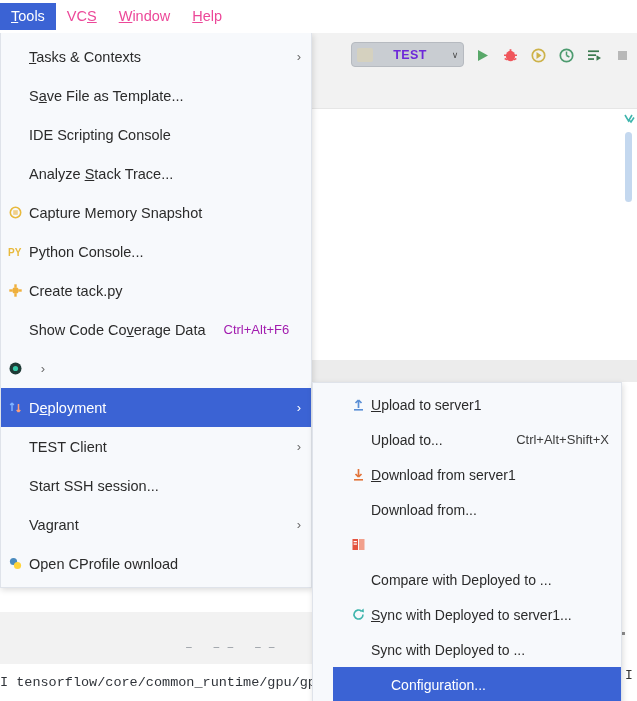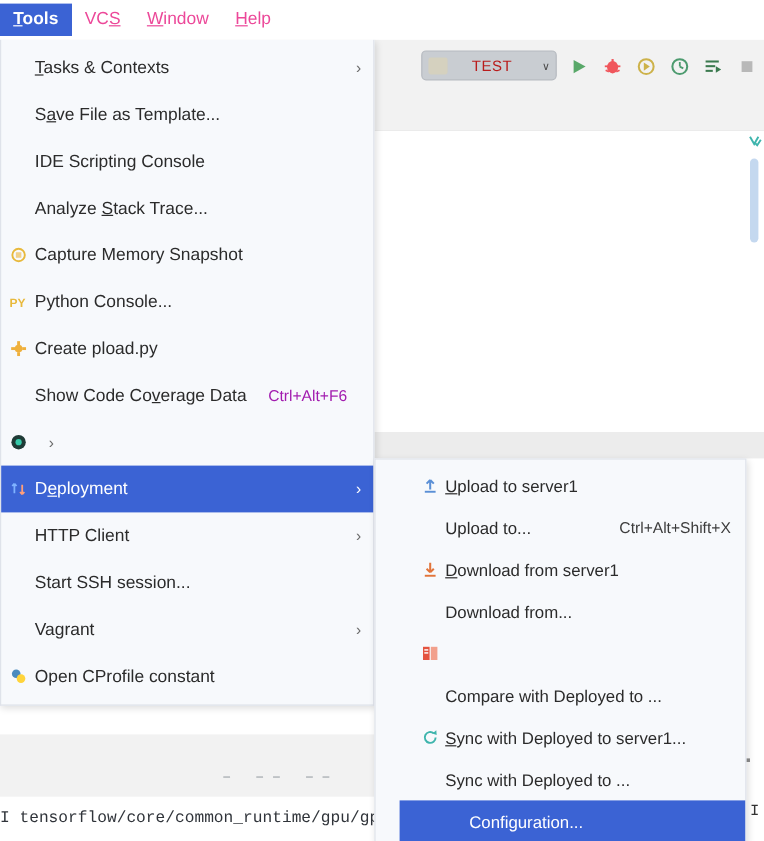--- a/index.html
+++ b/index.html
@@ -32,21 +32,20 @@
   .menubar-item {
     font-size: 14.5px;
     color: #ec4899;
     padding: 6px 11px 7px 11px;
     line-height: 1;
     white-space: nowrap;
   }
   .menubar-item.active {
     background: #3b63d4;
     color: #ffffff;
-    font-weight: bold;
   }
   .mn { text-decoration: none; }
   .mn u { text-decoration: underline; }
 
   
   .editor-area {
     position: absolute;
     left: 312px; top: 108px;
     width: 325px; height: 252px;
     background: #ffffff;
@@ -82,22 +81,23 @@
     margin-left: 5px;
     background: #d8d2b8;
     border-radius: 2px;
     opacity: .75;
     flex: 0 0 auto;
   }
   .run-config-label {
     flex: 1 1 auto;
     text-align: center;
     font-size: 12.5px;
-    color: #b91c1c;
+    color: #6d28d9;
     letter-spacing: .4px;
+    font-weight: bold;
   }
   .run-config-caret {
     width: 16px;
     flex: 0 0 auto;
     text-align: center;
     font-size: 9px;
     color: #4a4a4a;
   }
   .run-buttons {
     position: absolute;
@@ -424,21 +424,21 @@
       <div class="mi">
         <span class="ico">
           <svg width="15" height="15" viewBox="0 0 15 15">
             <circle cx="7.5" cy="7.5" r="3.2" fill="#efb03c"></circle>
             <rect x="6.3" y="1.3" width="2.4" height="3.2" fill="#efb03c"></rect>
             <rect x="6.3" y="10.5" width="2.4" height="3.2" fill="#efb03c"></rect>
             <rect x="1.3" y="6.3" width="3.2" height="2.4" fill="#efb03c"></rect>
             <rect x="10.5" y="6.3" width="3.2" height="2.4" fill="#efb03c"></rect>
           </svg>
         </span>
-        <span class="lbl">Create pload.py</span>
+        <span class="lbl">Create tack.py</span>
         <span class="arrow"></span>
       </div>
       <div class="mi">
         <span class="ico"></span>
         <span class="lbl">Show Code Co<u>v</u>erage Data</span>
         <span class="acc">Ctrl+Alt+F6</span>
         <span class="arrow"></span>
       </div>
       <div class="mi">
         <span class="ico">
@@ -454,41 +454,41 @@
           <svg width="15" height="15" viewBox="0 0 15 15">
             <path d="M4 11 L4 3 M4 3 L2.2 5 M4 3 L5.8 5" fill="none" stroke="#7fb2ff" stroke-width="1.5"></path>
             <path d="M10.5 4 L10.5 12 M10.5 12 L8.7 10 M10.5 12 L12.3 10" fill="none" stroke="#ff9e7a" stroke-width="1.5"></path>
           </svg>
         </span>
         <span class="lbl">D<u>e</u>ployment</span>
         <span class="arrow">›</span>
       </div>
       <div class="mi">
         <span class="ico"></span>
-        <span class="lbl">HTTP Client</span>
+        <span class="lbl">TEST Client</span>
         <span class="arrow">›</span>
       </div>
       <div class="mi">
         <span class="ico"></span>
         <span class="lbl">Start SSH session...</span>
         <span class="arrow"></span>
       </div>
       <div class="mi">
         <span class="ico"></span>
         <span class="lbl">Vagrant</span>
         <span class="arrow">›</span>
       </div>
       <div class="mi">
         <span class="ico">
           <svg width="15" height="15" viewBox="0 0 15 15">
             <circle cx="5.5" cy="5.5" r="3.6" fill="#4b8bbe"></circle>
             <circle cx="9.5" cy="9.5" r="3.6" fill="#ffd43b"></circle>
           </svg>
         </span>
-        <span class="lbl">Open CProfile constant</span>
+        <span class="lbl">Open CProfile ownload</span>
         <span class="arrow"></span>
       </div>
     </div>
 
   <div class="submenu" id="deployment-menu">
       <div class="sub-mi">
         <span class="ico">
           <svg width="15" height="15" viewBox="0 0 15 15">
             <path d="M7.5 11 L7.5 3 M7.5 3 L4.5 6 M7.5 3 L10.5 6" fill="none" stroke="#5a8fd6" stroke-width="1.7"></path>
             <rect x="3" y="12" width="9" height="1.6" fill="#5a8fd6"></rect>

